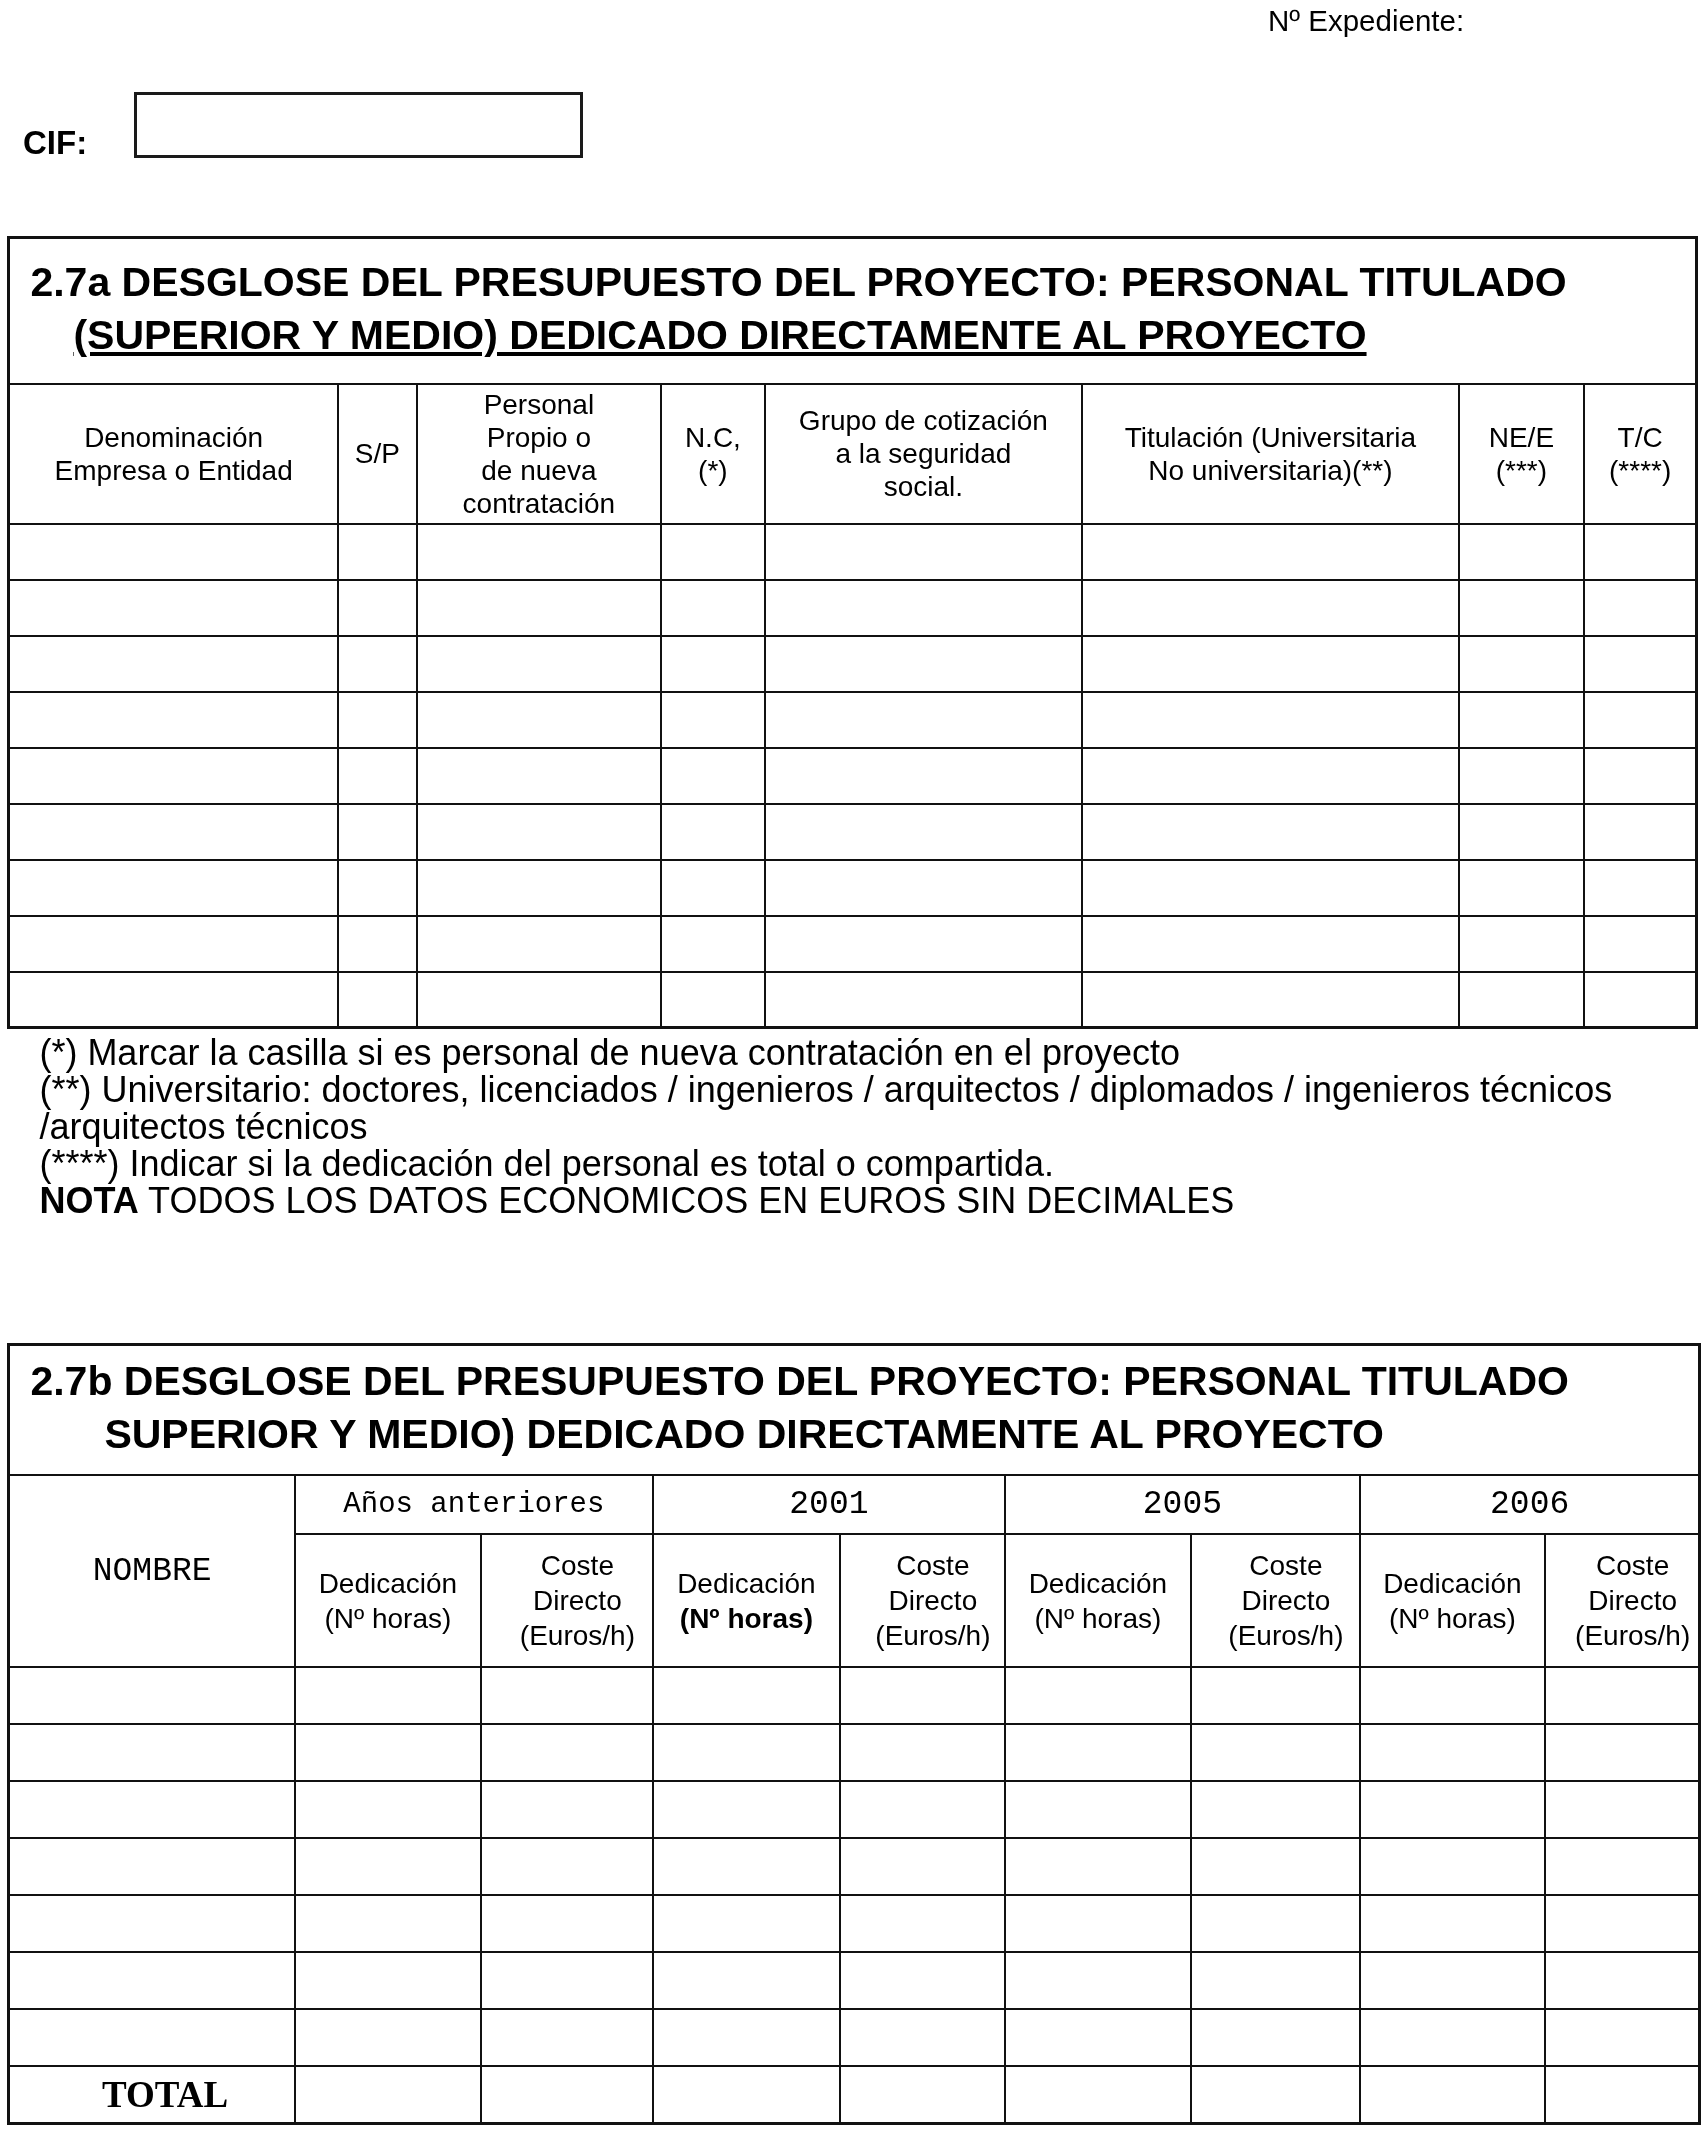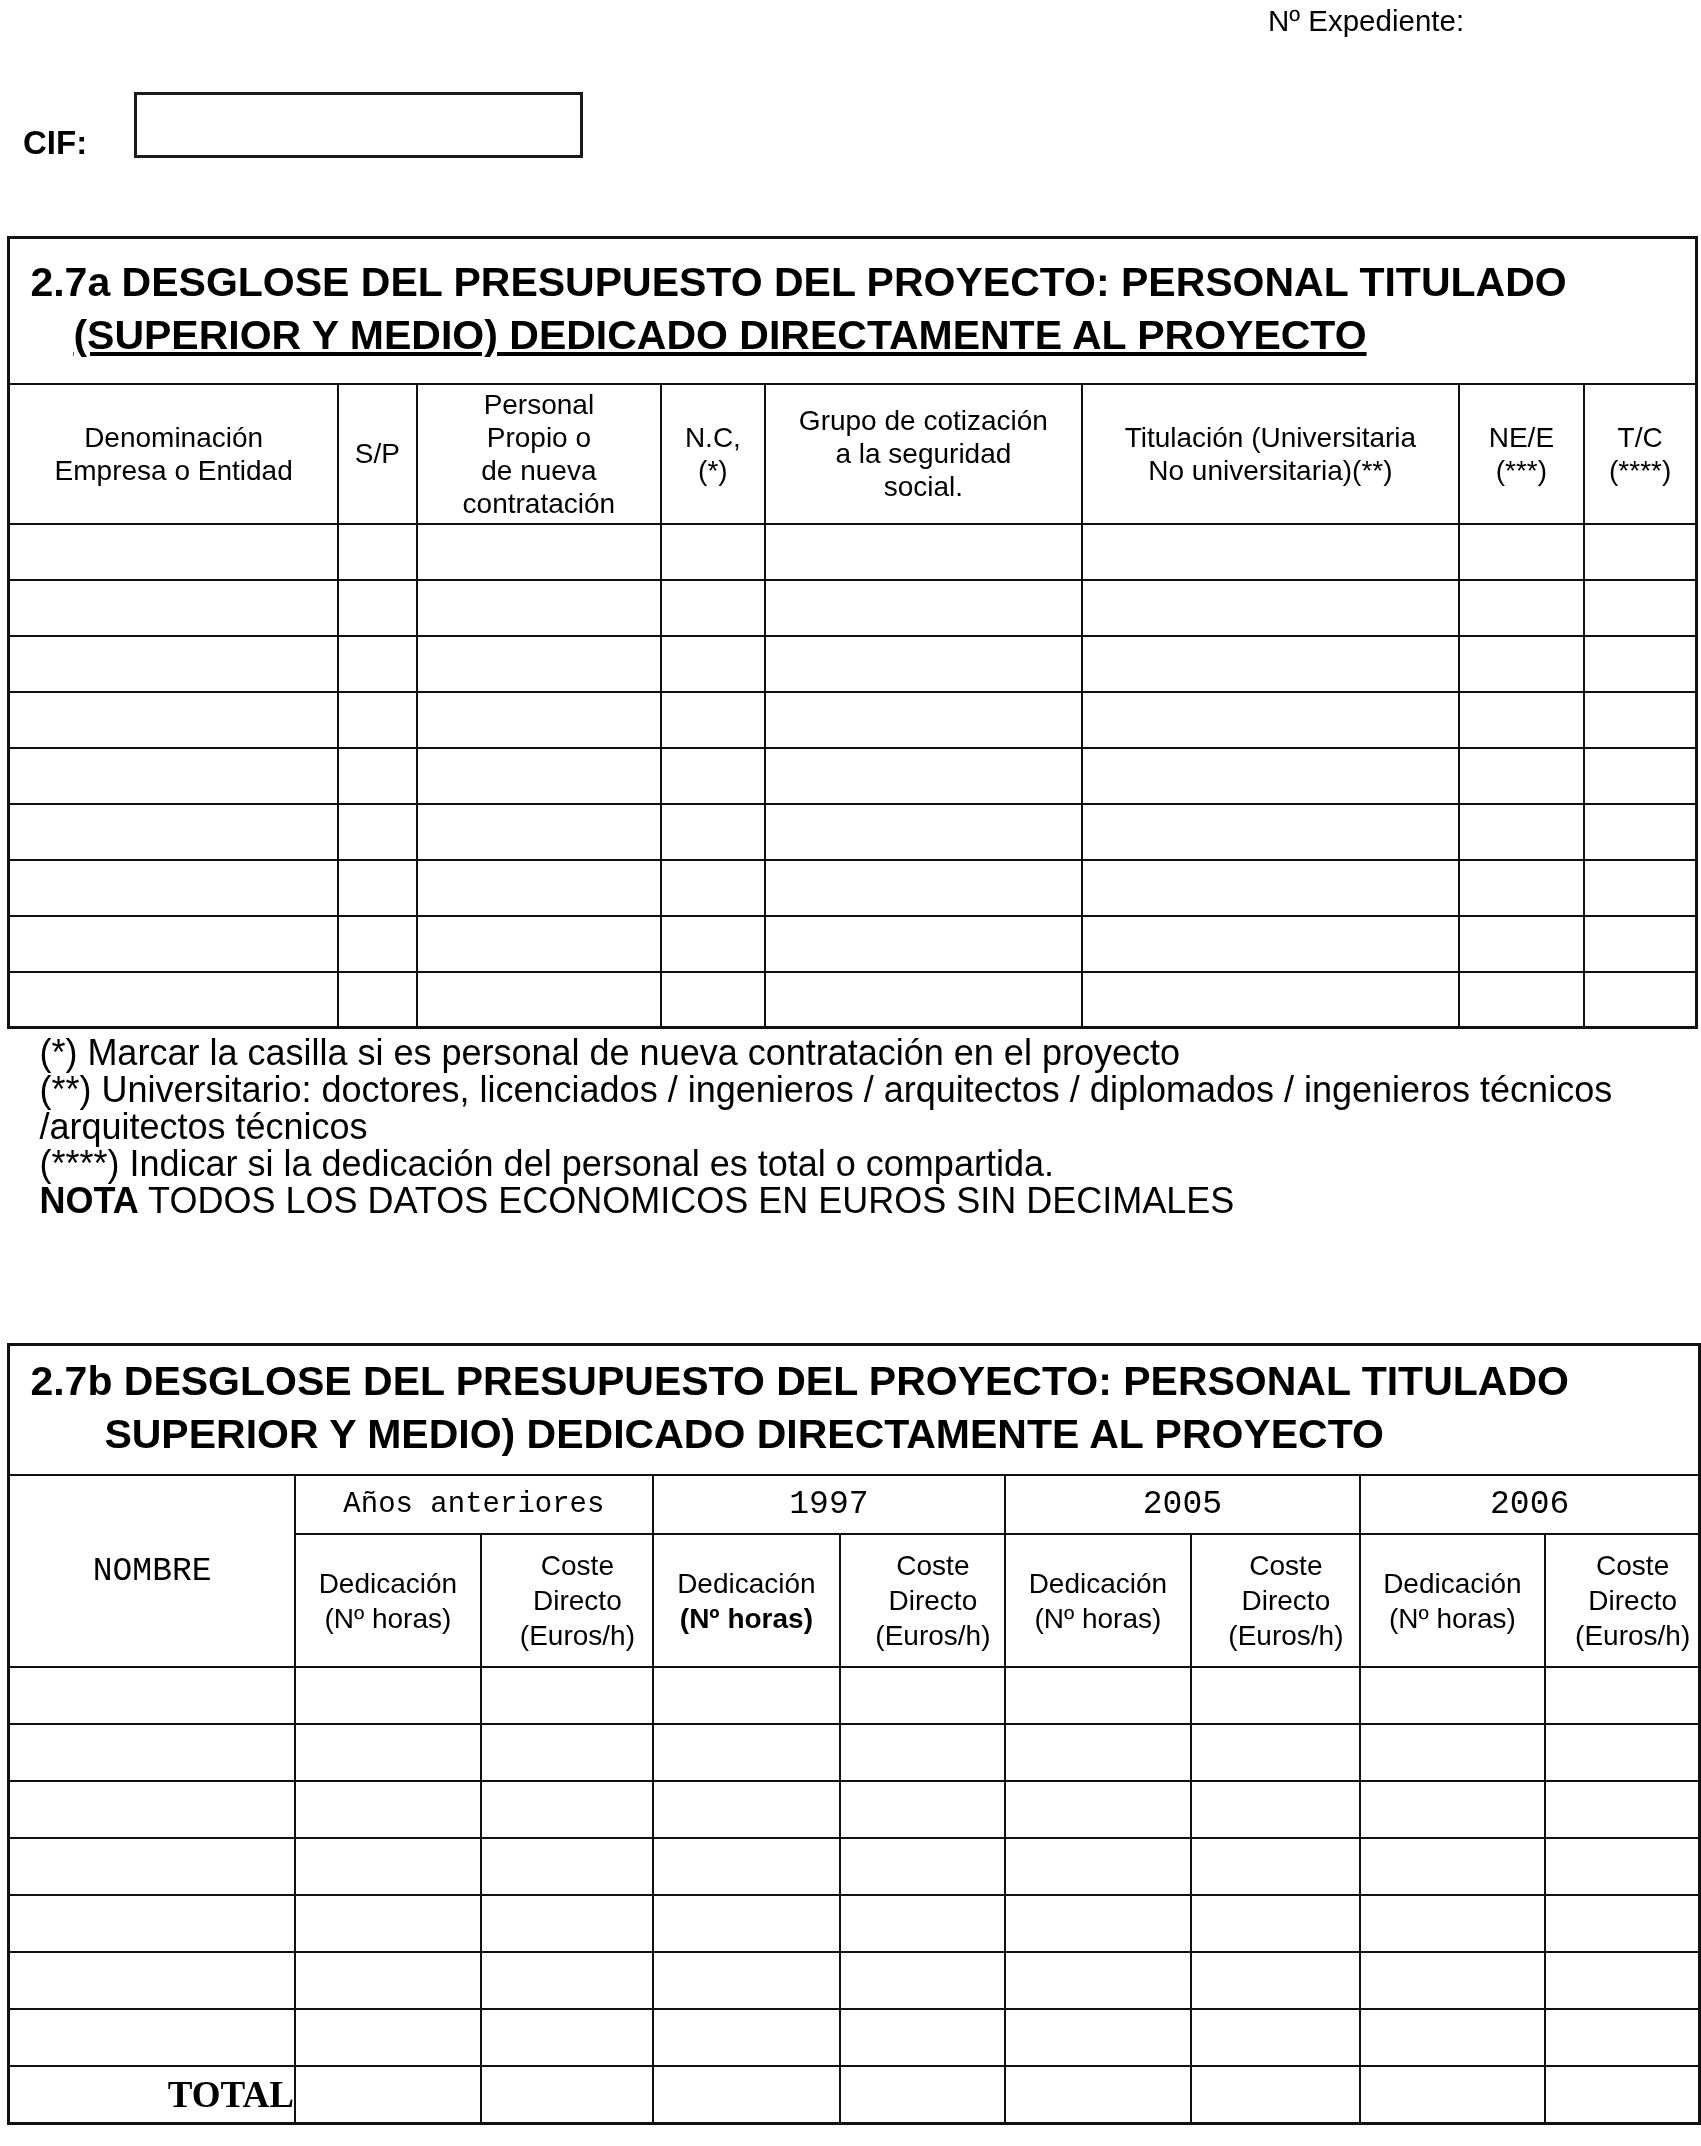--- a/index.html
+++ b/index.html
@@ -58,21 +58,21 @@
   .year-row th.small-year { font-size:29px; }
   .sub-row th { height:133px; font-size:28px; line-height:35px; }
   .pre { white-space:pre-line;padding-left:21px; }
   .bold { font-weight:bold; }
   .nombre-head { font-size:28px; }
   .footnotes {
     position:absolute; left:7.4px; top:1034px; width:1695px;
     font-size:36px; line-height:37px;margin-left:32px;
   }
   .total-cell {
-    text-align:right; padding-left:26px; height:54px;
+    text-align:center; padding-left:26px; height:54px;
     font-family:"Liberation Serif", serif;
     font-size:37px; font-weight:bold;
   }
 </style>
 </head>
 <body>
 
 <div class="expediente">Nº Expediente:</div>
 
 <span class="cif-label">CIF:</span>
@@ -233,21 +233,21 @@
   <thead>
     <tr>
       <th class="title-cell" colspan="9">
         <div class="title-line1">2.7b DESGLOSE DEL PRESUPUESTO DEL PROYECTO: PERSONAL TITULADO</div>
         <div class="title-line2">SUPERIOR Y MEDIO) DEDICADO DIRECTAMENTE AL PROYECTO</div>
       </th>
     </tr>
     <tr class="year-row">
       <th class="nombre-head" rowspan="2">NOMBRE</th>
       <th class="small-year" colspan="2">Años anteriores</th>
-      <th colspan="2">1997</th>
+      <th colspan="2">2001</th>
       <th colspan="2">2005</th>
       <th colspan="2">2006</th>
     </tr>
     <tr class="sub-row">
       <th>
         <div>Dedicación</div>
         <div>(Nº horas)</div>
       </th>
       <th class="pre">Coste
 Directo

